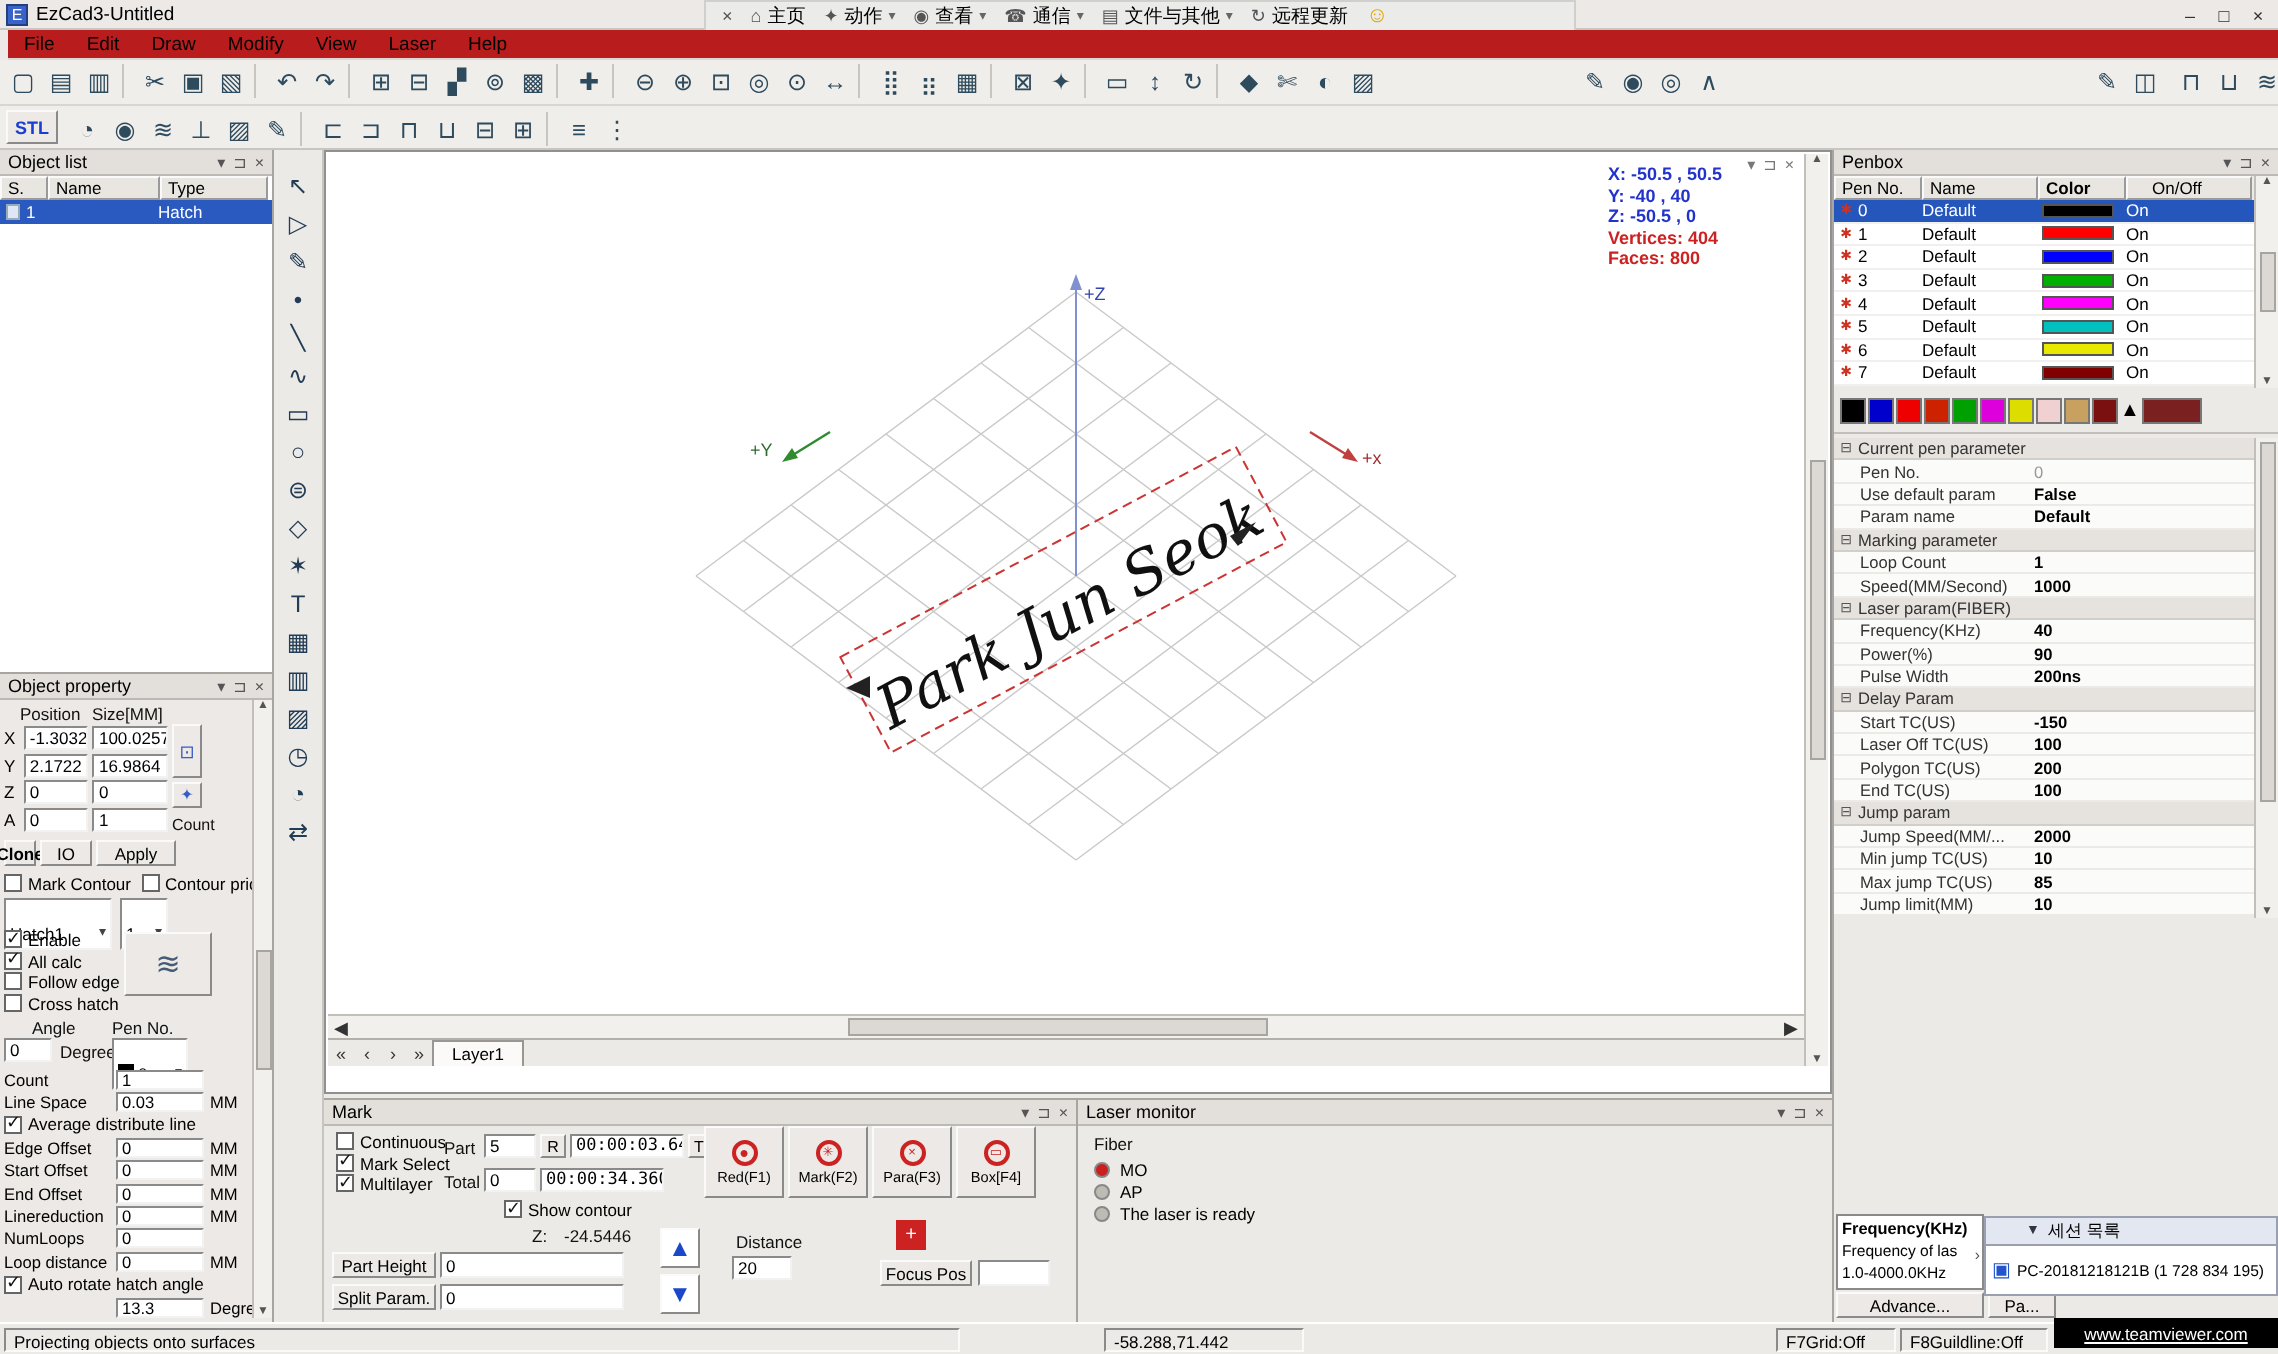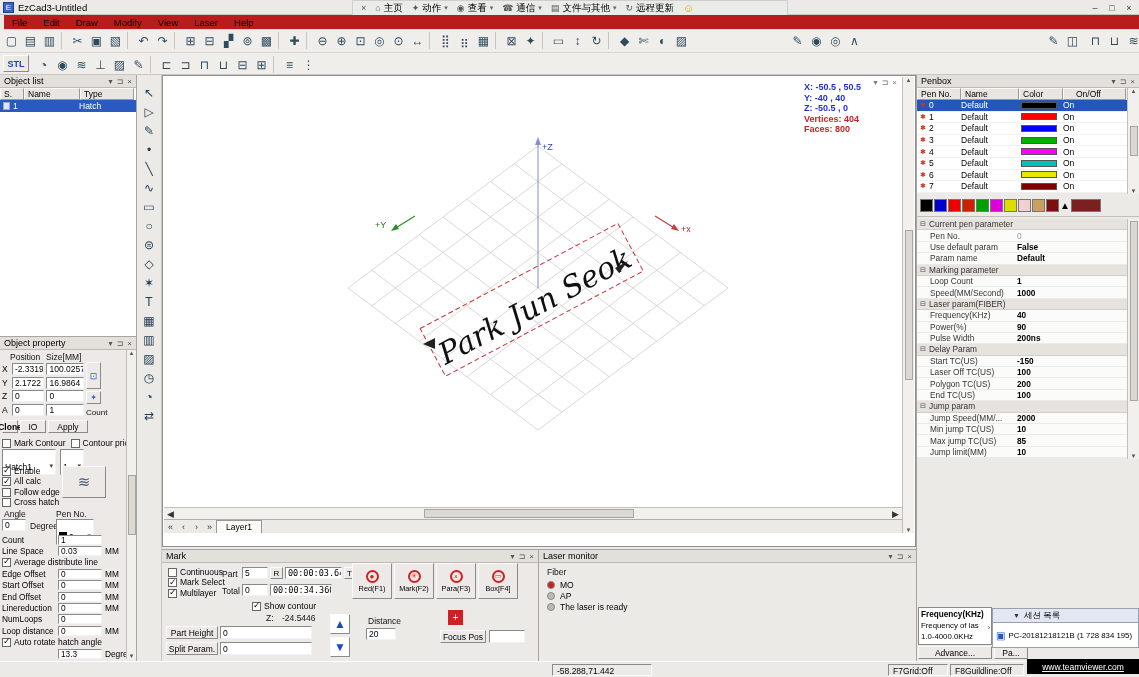--- a/index.html
+++ b/index.html
@@ -45,21 +45,21 @@
   #ol-row{display:flex;align-items:center;height:12px;background:#2a5ac0;color:#fff;font-size:8.5px}
   .oli{width:7px;height:8px;background:#dfe6f6;border:1px solid #9ab;margin:0 3px;flex:none}
   #objprop-panel{left:0;top:337px;width:137px;height:324px;background:#ece9e6;border-right:1px solid #a8a5a0}
   .oplabel{position:absolute;font-size:8.5px;color:#111}
   .axrow{display:flex;align-items:center;gap:2px;height:13.8px}
   .axl{width:8px;font-size:8.5px}
   .axrow .fld{height:12px}
   .opbtn{height:13px;display:flex;align-items:center;justify-content:center;font-size:8.5px}
   .cb{width:9px;height:9px;background:#fff;border:1px solid #666;display:inline-block;position:relative;flex:none}
   .cb.checked::after{content:"✓";position:absolute;left:0;top:-2.5px;font-size:9px;color:#111}
-  .cbrow{display:flex;align-items:flex-end;gap:3px;font-size:8.5px;height:10.5px;white-space:nowrap}
+  .cbrow{display:flex;align-items:flex-start;gap:3px;font-size:8.5px;height:10.5px;white-space:nowrap}
   .selbox{background:#fff;border:1px solid;border-color:#8a8a8a #f2f2f2 #f2f2f2 #8a8a8a;display:flex;align-items:flex-start;font-size:8.5px;padding:12px 2px}
   .selarrow{margin-left:auto;font-size:7px;color:#444}
   .prow2{display:flex;align-items:center;height:11.4px}
   .prow2 .plab{width:56px;font-size:8.3px;white-space:nowrap;overflow:hidden}
   .prow2 .fld{width:44px;height:10px;font-size:8.3px}
   .prow2 .unit{margin-left:3px;font-size:8.3px}
   .vscroll{background:#f2f0ed;border-left:1px solid #c2bfba;display:flex;flex-direction:column;align-items:center;justify-content:space-between;font-size:6px;color:#555}
   .sthumb{width:8px;background:#dcd9d4;border:1px solid #a8a5a0}
   
   #toolstrip{left:137px;top:75px;width:25px;height:586px;background:#eceae6;border-right:1px solid #c8c5c0;display:flex;flex-direction:column;align-items:center;padding-top:8px}
@@ -288,21 +288,21 @@
         <span>▾</span>
         <span>⊐</span>
         <span>×</span>
       </span>
     </div>
     <span class="oplabel" style="left:10px;top:15px">Position</span>
     <span class="oplabel" style="left:46px;top:15px">Size[MM]</span>
     <div id="axis-rows" class="abs" style="left:2px;top:25px;width:82px">
         <div class="axrow">
           <span class="axl">X</span>
-          <div class="fld" style="width: 33px; height: 12px;">-2.3319</div>
+          <div class="fld" style="width: 33px; height: 12px;">-1.3032</div>
           <div class="fld" style="width: 38px; height: 12px;">100.0257</div>
         </div>
         <div class="axrow">
           <span class="axl">Y</span>
           <div class="fld" style="width: 33px; height: 12px;">2.1722</div>
           <div class="fld" style="width: 38px; height: 12px;">16.9864</div>
         </div>
         <div class="axrow">
           <span class="axl">Z</span>
           <div class="fld" style="width: 33px; height: 12px;">0</div>
@@ -352,21 +352,21 @@
         <div class="cbrow">
           <span class="cb"></span>
           <span>Follow edge once</span>
         </div>
         <div class="cbrow">
           <span class="cb"></span>
           <span>Cross hatch</span>
         </div>
       </div>
     <div class="abs raised" style="left:62px;top:129px;width:44px;height:32px;display:flex;align-items:center;justify-content:center;font-size:15px;color:#445a77">≋</div>
-    <span class="oplabel" style="left:4px;top:172px">Angle</span>
+    <span class="oplabel" style="left:16px;top:172px">Angle</span>
     <span class="oplabel" style="left:56px;top:172px">Pen No.</span>
     <div class="abs fld" style="left:2px;top:182px;width:24px;height:12px">
         <span>0</span>
       </div>
     <span class="oplabel" style="left:30px;top:184px">Degree</span>
     <div class="abs selbox" style="left:56px;top:182px;width:38px;height:13px">
       <span style="width:8px;height:8px;background:#000;display:inline-block;margin-right:2px"></span>
       <span>0</span>
       <span class="selarrow">▾</span>
     </div>
@@ -655,21 +655,21 @@
       <span>Penbox</span>
       <span class="pctl">
         <span>▾</span>
         <span>⊐</span>
         <span>×</span>
       </span>
     </div>
     <div id="pen-headers">
         <span class="hdrcell" style="width: 44px;">Pen No.</span>
         <span class="hdrcell" style="width: 58px;">Name</span>
-        <span class="hdrcell" style="width: 44px;">Color</span>
+        <span class="hdrcell" style="width: 44px; font-weight: bold;">Color</span>
         <span class="hdrcell" style="width: 63px; padding-left: 12px;">On/Off</span>
       </div>
     <div id="pen-rows">
         <div class="pen-row sel">
           <span class="pstar">✱</span>
           <span class="pno">0</span>
           <span class="pname">Default</span>
           <span class="pcol">
             <span class="pswatch" style="background: rgb(0, 0, 0);"></span>
           </span>
@@ -868,20 +868,21 @@
     </div>
   </div>
   <div id="adv-btn" class="abs raised">
       <span>Advance...</span>
     </div>
   <div id="pa-btn" class="abs raised">
       <span>Pa...</span>
     </div>
 
   <div id="statusbar" class="abs">
+    <span class="sseg" style="left:2px;width:478px">Projecting objects onto surfaces</span>
     <span class="sseg" style="left:552px;width:100px">-58.288,71.442</span>
     <span class="sseg" style="left:888px;width:60px">F7Grid:Off</span>
     <span class="sseg" style="left:950px;width:74px">F8Guildline:Off</span>
   </div>
   <div id="tv-bar" class="abs">
       <span>www.teamviewer.com</span>
     </div>
 
 </div>
 

